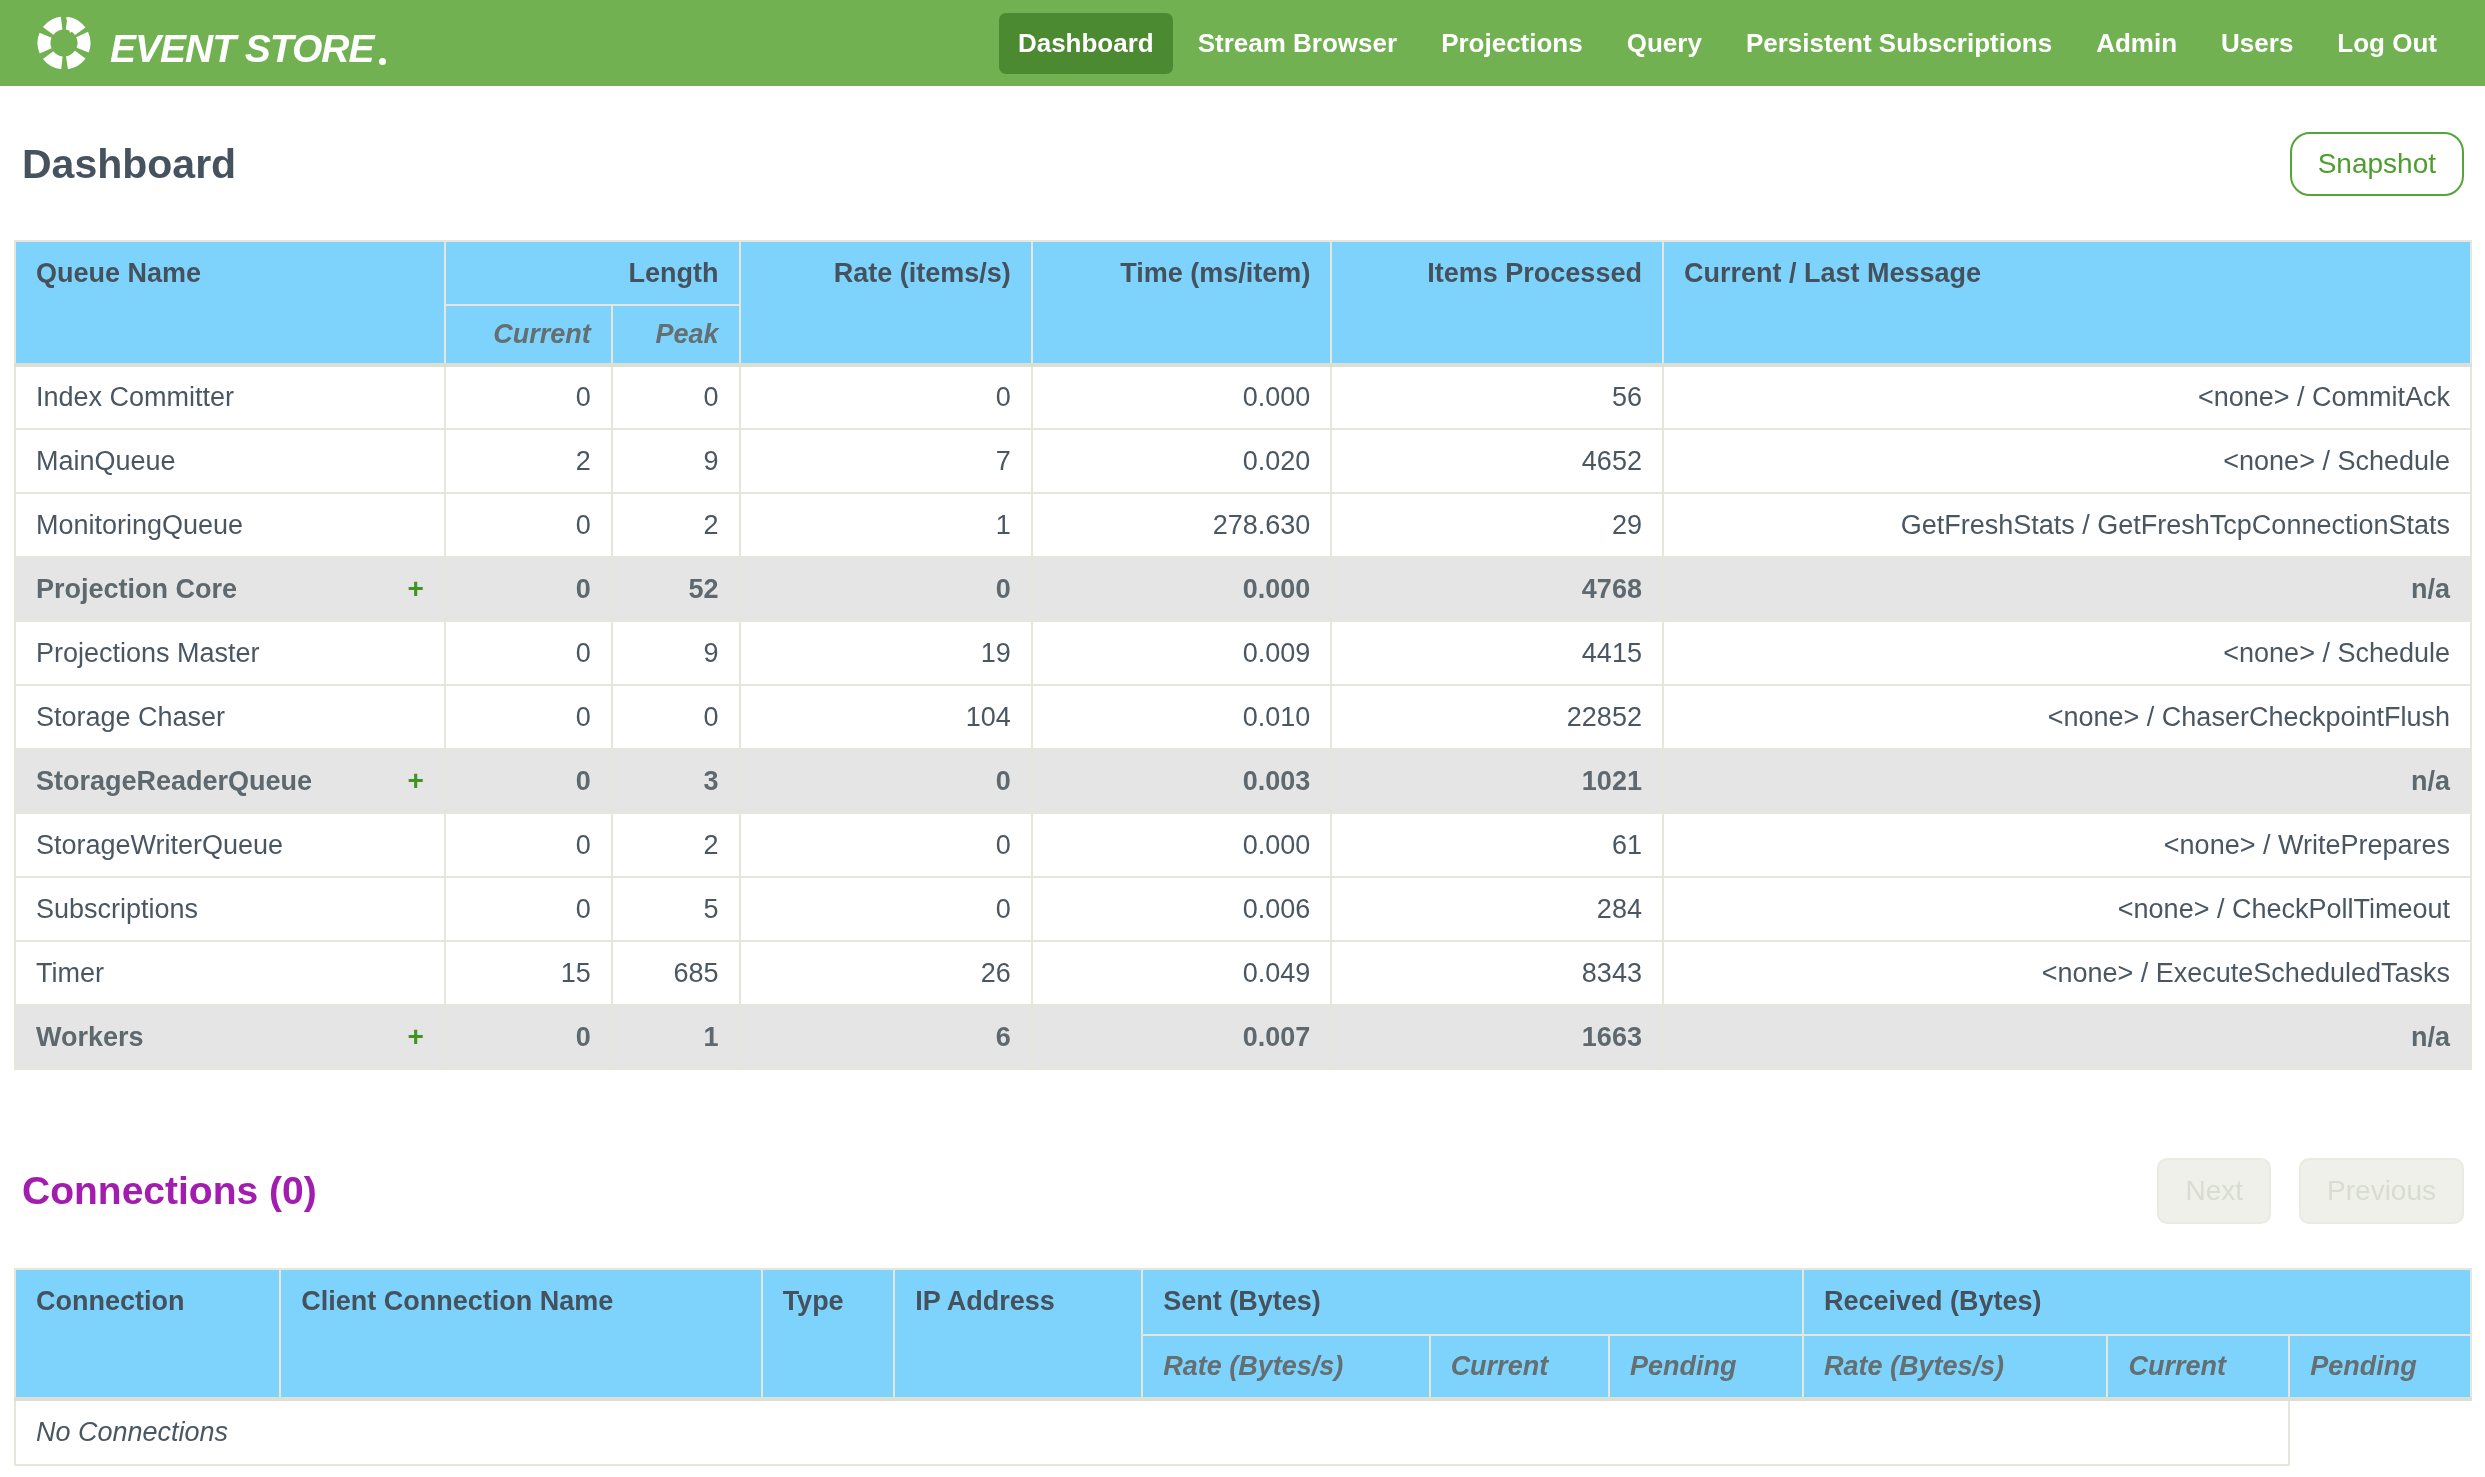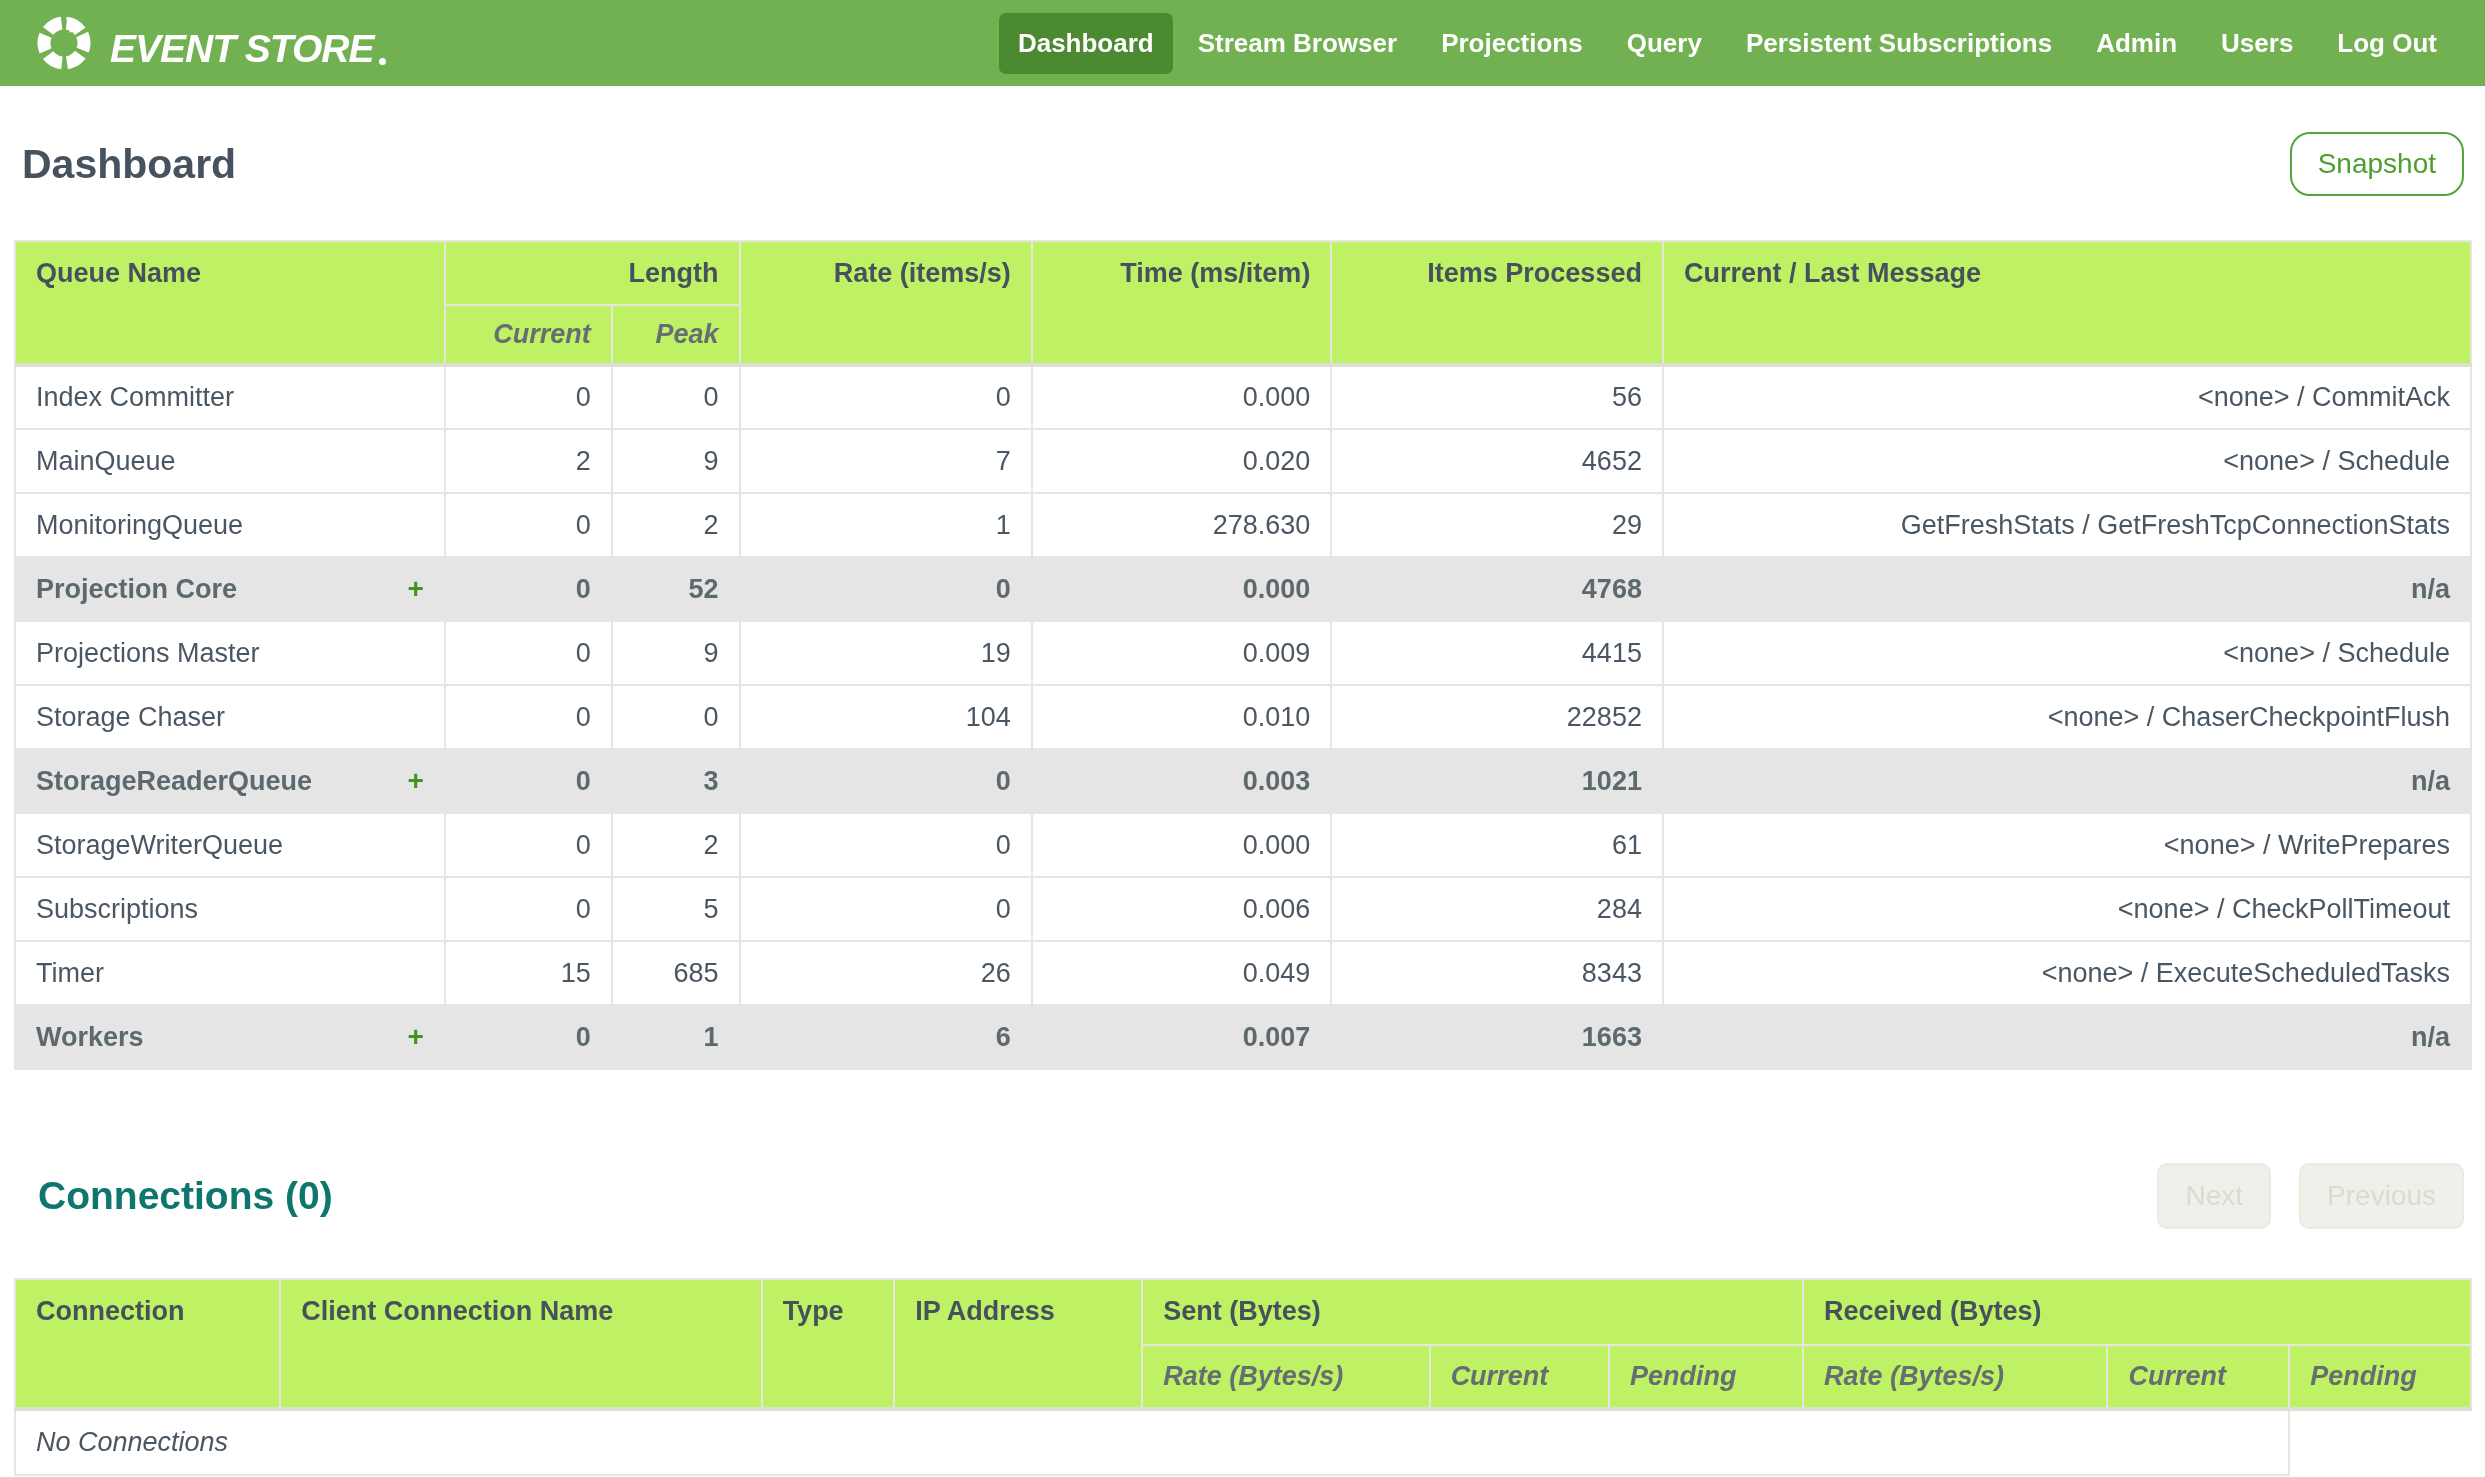--- a/index.html
+++ b/index.html
@@ -72,21 +72,21 @@
     font-size: 28px;
     padding: 14px 26px;
     border-radius: 20px;
     cursor: pointer;
   }
 
   
   table { border-collapse: collapse; width: 100%; table-layout: fixed; font-size: 27px; }
   th, td { border: 2px solid #e5e7df; }
   thead th {
-    background: #bef264;
+    background: #7dd3fc;
     color: #45525d;
     font-weight: bold;
     vertical-align: top;
     padding: 16px 20px 0 20px;
     height: 64px;
     text-align: left;
   }
   thead tr.sub th {
     vertical-align: middle;
     padding: 0 20px;
@@ -104,21 +104,21 @@
   .name-inner { display: flex; align-items: center; justify-content: space-between; }
   .plus-icon { color: #3f9422; font-weight: bold; font-size: 28px; cursor: pointer; }
 
   
   .connections-header {
     display: flex;
     align-items: center;
     justify-content: space-between;
     margin: 88px 8px 44px 8px;
   }
-  .connections-title { font-size: 39px; font-weight: bold; color: #0f766e; margin: 16px; }
+  .connections-title { font-size: 39px; font-weight: bold; color: #a21caf; margin: 0; }
   .pager { display: flex; gap: 28px; }
   .pager-btn {
     background: #eef0e9;
     border: 2px solid #e9ebe2;
     color: #d9dcd0;
     font-family: inherit;
     font-size: 28px;
     padding: 15px 26px;
     border-radius: 10px;
     cursor: default;

